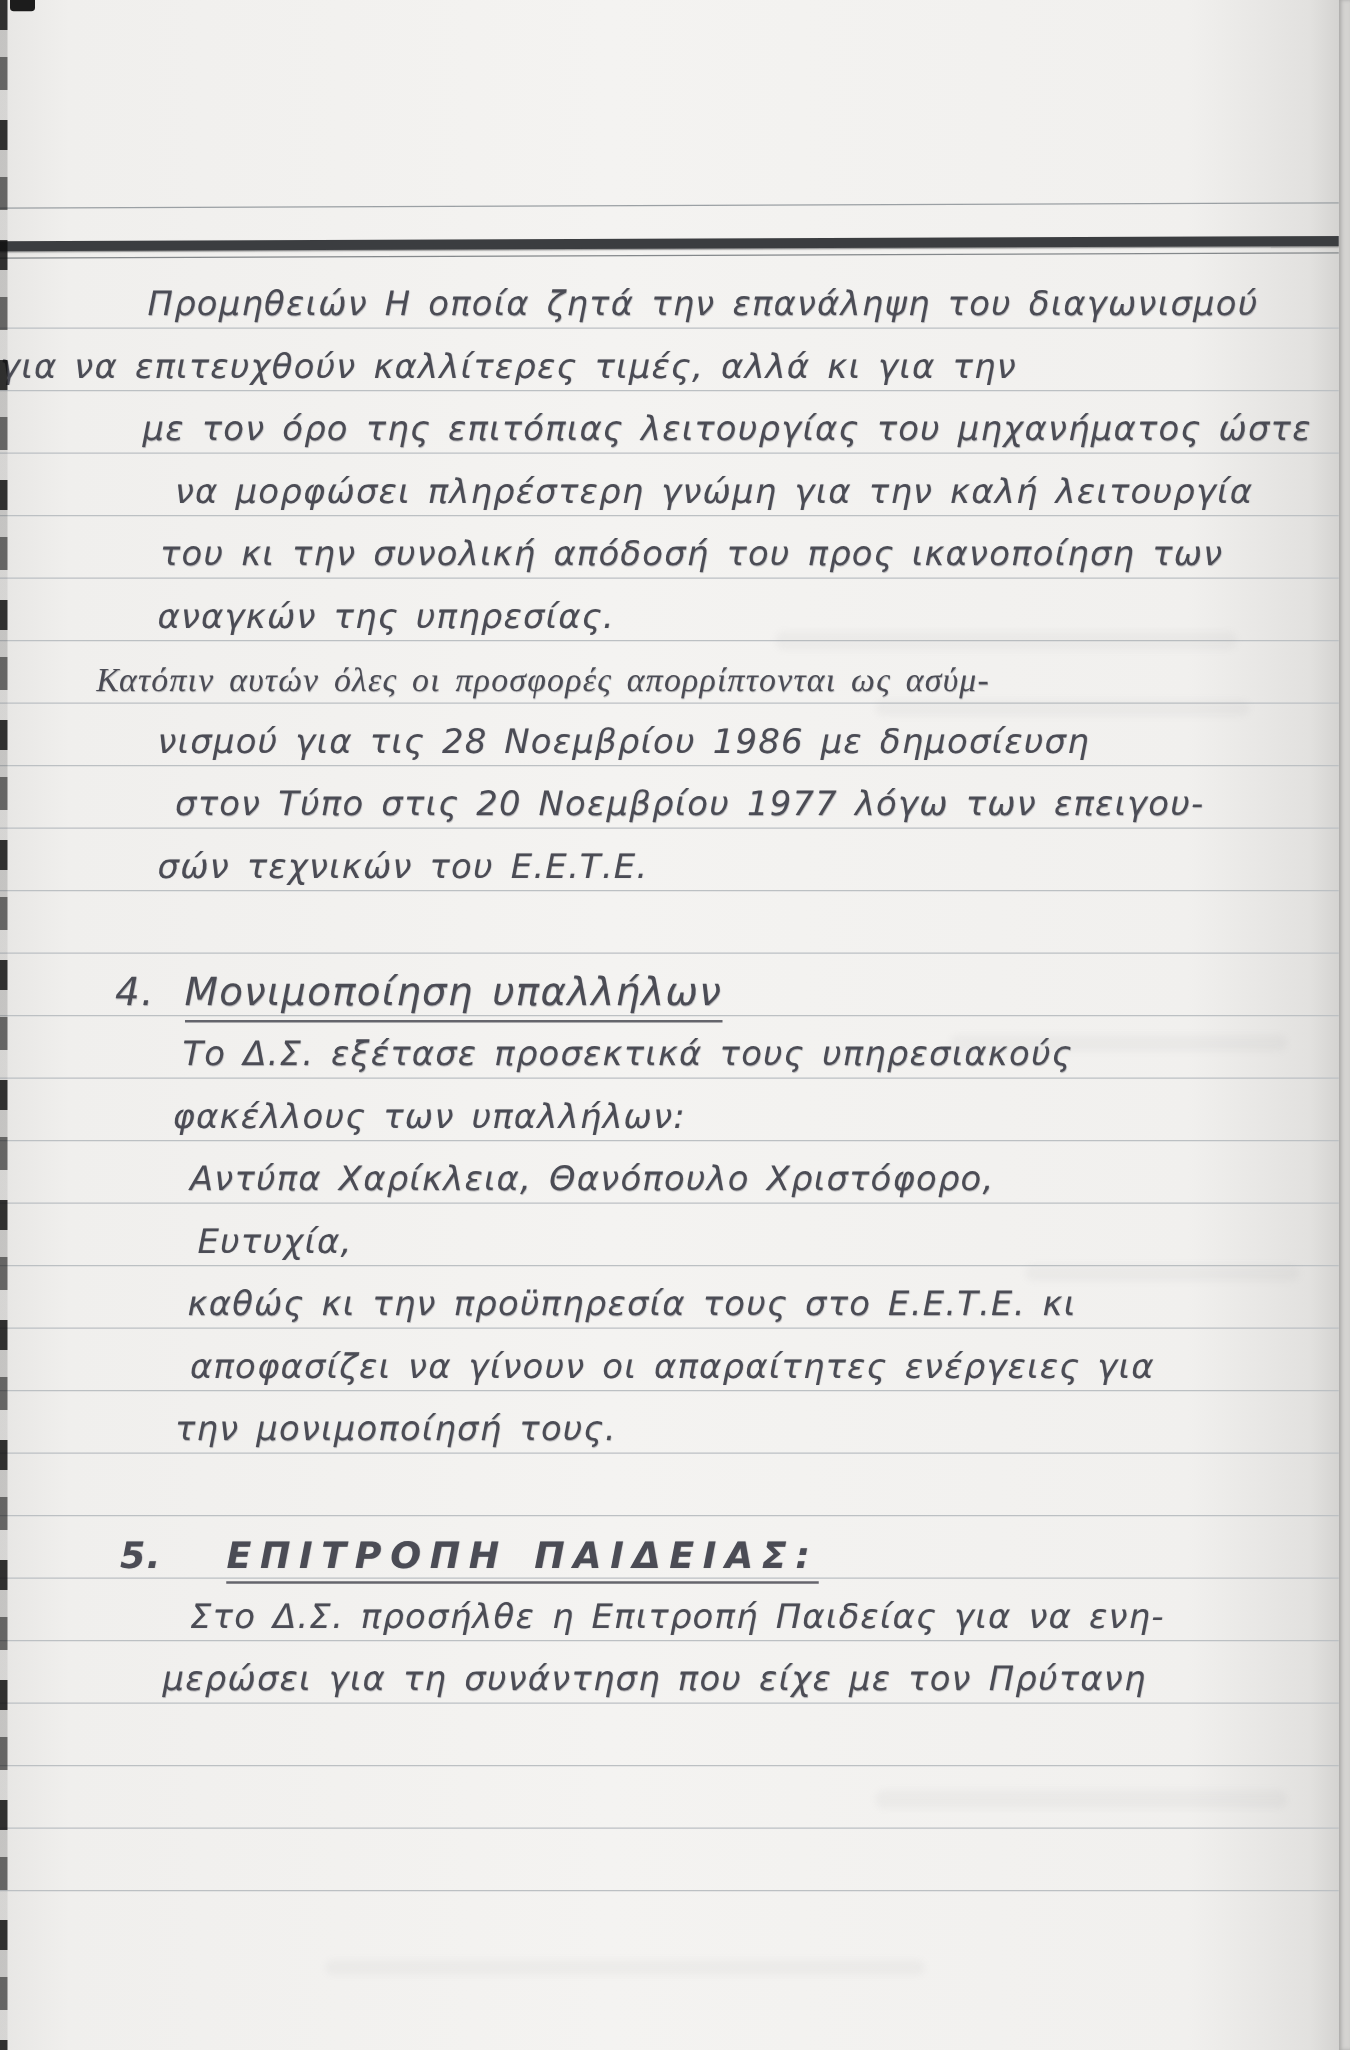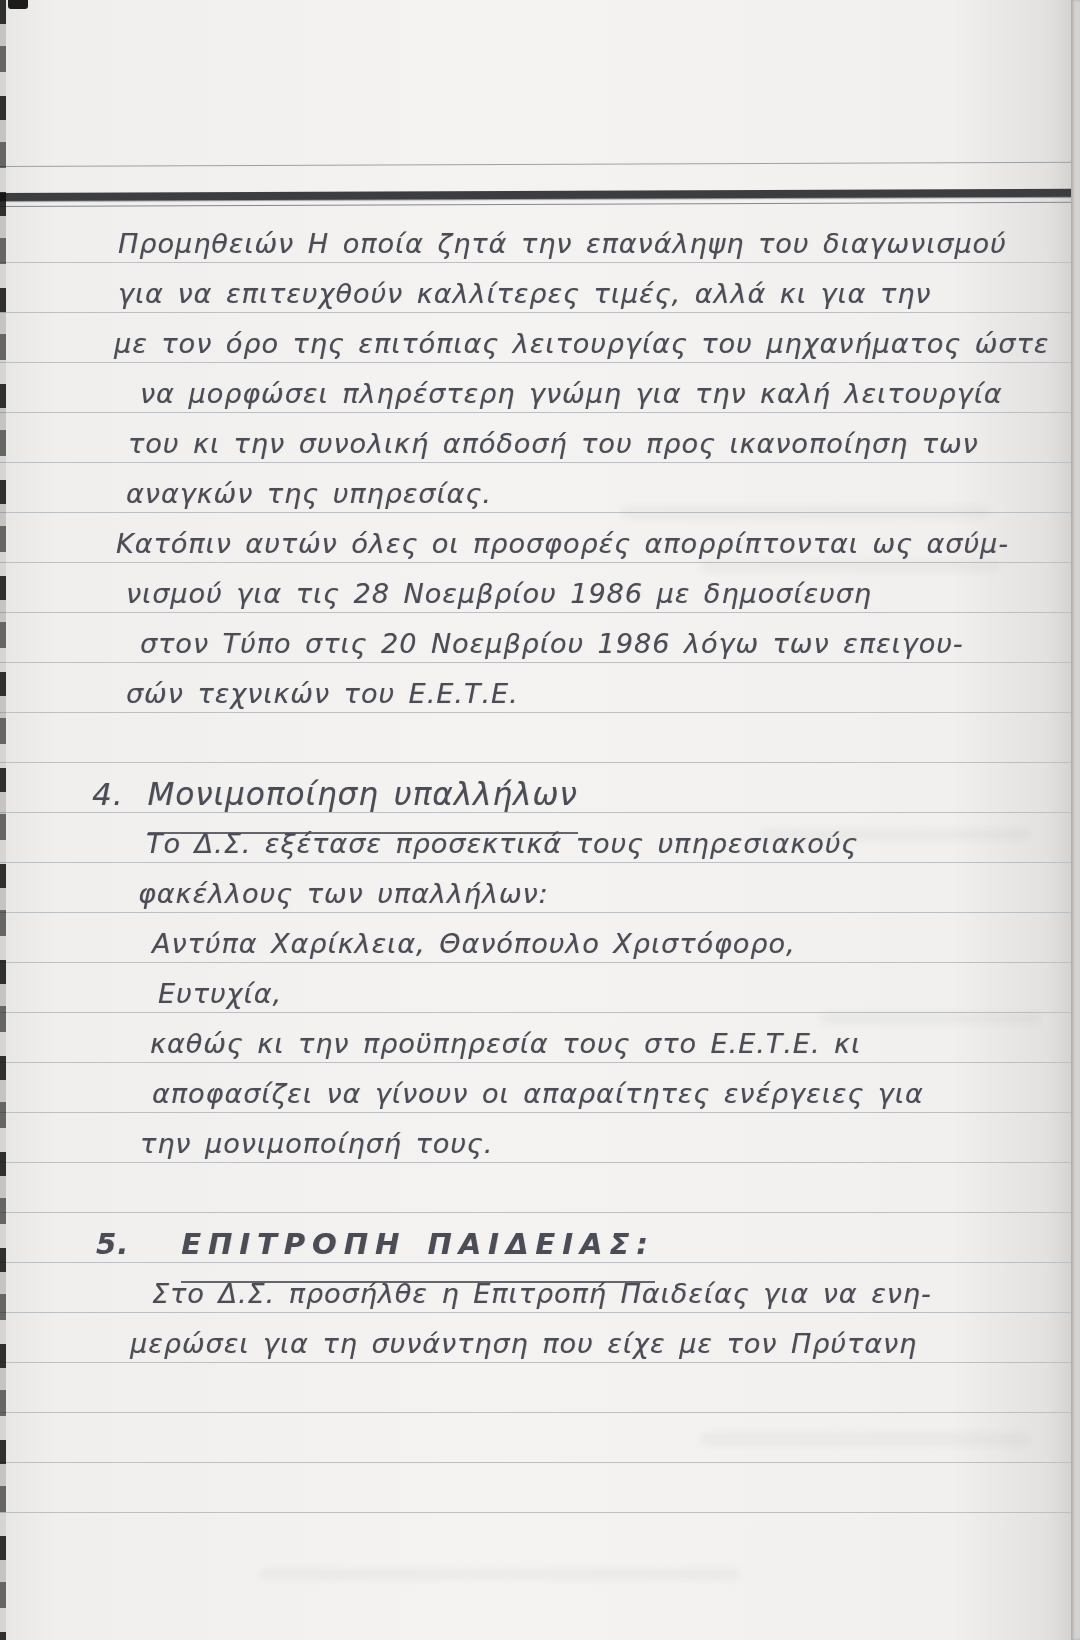--- a/index.html
+++ b/index.html
@@ -38,21 +38,21 @@
     font-style:italic;
     font-size:27px;line-height:32px;
     letter-spacing:1px;word-spacing:4px;
     color:#4b4c55;
     text-shadow:.4px .4px .7px rgba(90,90,100,.45);
     white-space:nowrap;
     padding-bottom:2px;
   }
   .heading{font-size:31px;}
   .heading .num{display:inline-block;margin-right:24px;}
-  .heading .head-text{border-bottom:2px solid rgba(75,76,85,.85);padding-bottom:20px;}
+  .heading .head-text{border-bottom:2px solid rgba(75,76,85,.85);padding-bottom:4px;}
   .heading.caps{font-size:29px;}
   .heading.caps .num{margin-right:52px;}
   .heading.caps .head-text{letter-spacing:7px;}
   
   .smudge{position:absolute;background:#8d8d90;opacity:.07;filter:blur(3px);border-radius:8px;pointer-events:none;}
   .s1{left:620px;top:505px;width:370px;height:15px;}
   .s2{left:700px;top:560px;width:300px;height:13px;}
   .s3{left:760px;top:828px;width:270px;height:13px;}
   .s4{left:820px;top:1012px;width:220px;height:13px;}
   .s5{left:700px;top:1432px;width:330px;height:15px;}
@@ -64,42 +64,42 @@
 <div class="scan">
   <div class="topline"></div>
   <div class="band"></div>
   <div class="subline"></div>
 
   <div class="rows" id="rows">
       <div class="row">
         <div class="hw" style="margin-left: 118px;">Προμηθειών Η οποία ζητά την επανάληψη του διαγωνισμού</div>
       </div>
       <div class="row">
-        <div class="hw" style="margin-left: 118px;">για να επιτευχθούν καλλίτερες τιμές, αλλά κι για την</div>
+        <div class="hw" style="">για να επιτευχθούν καλλίτερες τιμές, αλλά κι για την</div>
       </div>
       <div class="row">
         <div class="hw" style="margin-left: 114px;">με τον όρο της επιτόπιας λειτουργίας του μηχανήματος ώστε</div>
       </div>
       <div class="row">
         <div class="hw" style="margin-left: 140px;">να μορφώσει πληρέστερη γνώμη για την καλή λειτουργία</div>
       </div>
       <div class="row">
         <div class="hw" style="margin-left: 128px;">του κι την συνολική απόδοσή του προς ικανοποίηση των</div>
       </div>
       <div class="row">
         <div class="hw" style="margin-left: 126px;">αναγκών της υπηρεσίας.</div>
       </div>
       <div class="row">
-        <div class="hw" style="margin-left: 116px;">Κατόπιν αυτών όλες οι προσφορές απορρίπτονται ως ασύμ-</div>
+        <div class="hw" style="margin-left: 77px; font-family: Liberation Serif, serif;">Κατόπιν αυτών όλες οι προσφορές απορρίπτονται ως ασύμ-</div>
       </div>
       <div class="row">
         <div class="hw" style="margin-left: 126px;">νισμού για τις 28 Νοεμβρίου 1986 με δημοσίευση</div>
       </div>
       <div class="row">
-        <div class="hw" style="margin-left: 140px;">στον Τύπο στις 20 Νοεμβρίου 1986 λόγω των επειγου-</div>
+        <div class="hw" style="margin-left: 140px;">στον Τύπο στις 20 Νοεμβρίου 1977 λόγω των επειγου-</div>
       </div>
       <div class="row">
         <div class="hw" style="margin-left: 126px;">σών τεχνικών του Ε.Ε.Τ.Ε.</div>
       </div>
       <div class="row"></div>
       <div class="row">
         <div class="hw heading " style="margin-left: 92px;"><span class="num">4.</span><span class="head-text">Μονιμοποίηση υπαλλήλων</span></div>
       </div>
       <div class="row">
         <div class="hw" style="margin-left: 146px;">Το Δ.Σ. εξέτασε προσεκτικά τους υπηρεσιακούς</div>

